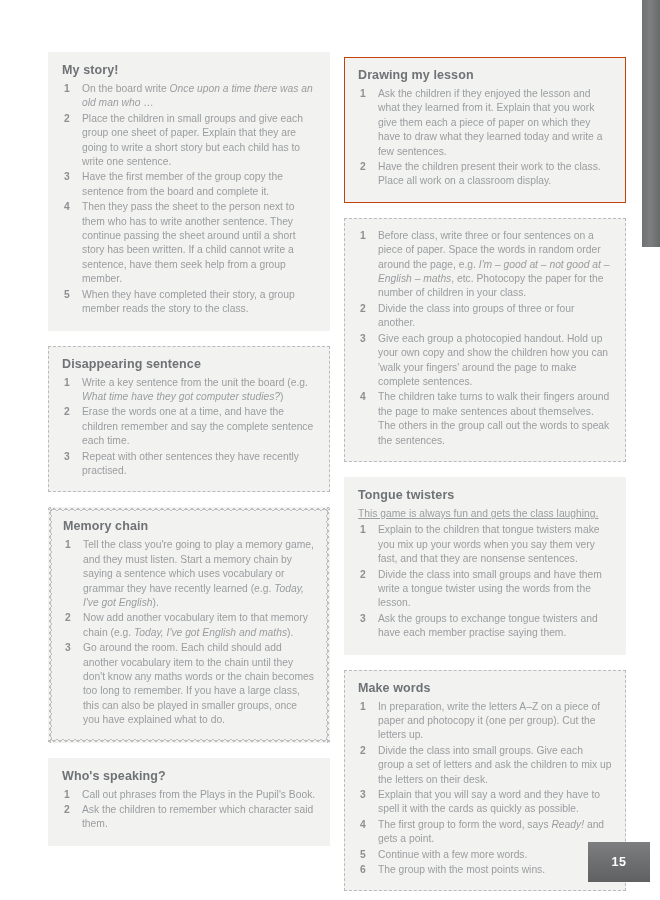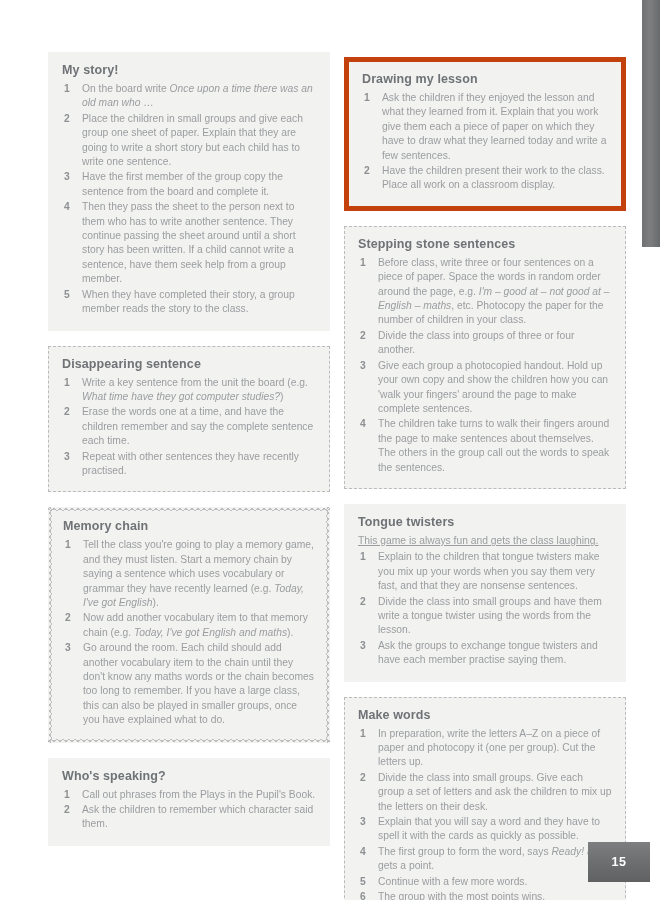--- a/index.html
+++ b/index.html
@@ -74,21 +74,21 @@
     background: #f2f2f1;
     border: none;
   }
   .box.style-dashed {
     background: #f2f2f1;
     border: 1px dashed #b9bbbd;
     padding: 10px 13px 12px 13px;
   }
   .box.style-solid {
     background: #f2f2f1;
-    border: 5px solid #c2410c;
+    border: 1px solid #c2410c;
     padding: 10px 13px 12px 13px;
   }
   .box.style-wavy {
     background: #f2f2f1;
     border: none;
     padding: 12px 15px 14px 15px;
     position: relative;
   }
   .box.style-wavy::before {
     content: "";
@@ -231,21 +231,20 @@
             <span class="num">1</span>
             <span class="txt">Ask the children if they enjoyed the lesson and what they learned from it. Explain that you work give them each a piece of paper on which they have to draw what they learned today and write a few sentences.</span>
           </li>
           <li>
             <span class="num">2</span>
             <span class="txt">Have the children present their work to the class. Place all work on a classroom display.</span>
           </li>
         </ol>
       </div>
       <div class="box style-dashed">
-        <div class="box-title">Stepping stone sentences</div>
         <ol class="steps">
           <li>
             <span class="num">1</span>
             <span class="txt">Before class, write three or four sentences on a piece of paper. Space the words in random order around the page, e.g. <i>I'm – good at – not good at – English – maths</i>, etc. Photocopy the paper for the number of children in your class.</span>
           </li>
           <li>
             <span class="num">2</span>
             <span class="txt">Divide the class into groups of three or four another.</span>
           </li>
           <li>

